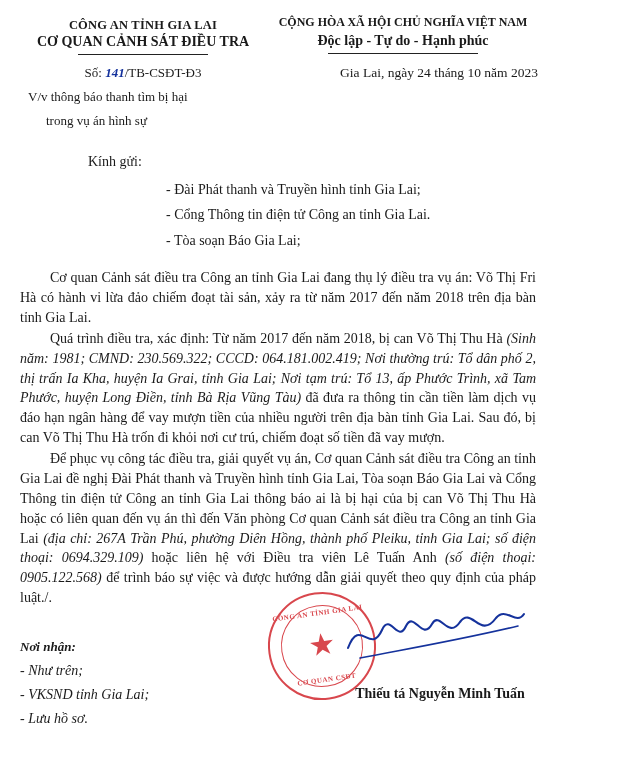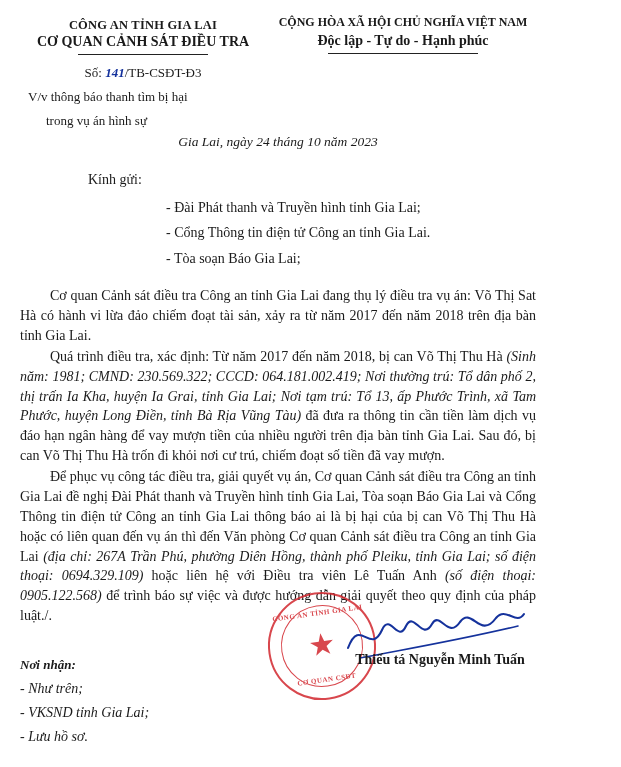--- a/index.html
+++ b/index.html
@@ -71,21 +71,20 @@
     font-weight: bold;
     line-height: 1.4;
     margin-top: 1px;
   }
 
   
   .subhead {
     display: flex;
     padding: 8px 20px 0 18px;
     box-sizing: border-box;
-    flex-direction: column;
   }
   .subhead-left {
     width: 250px;
     font-size: 13px;
     line-height: 1.55;
   }
   .subhead-left .num-row {
     text-align: center;
     position: relative;
   }
@@ -97,23 +96,22 @@
   }
   .subhead-left .vv {
     margin-top: 4px;
     padding-left: 10px;
   }
   .subhead-left .vv2 {
     padding-left: 28px;
   }
   .subhead-right {
     flex: 1;
-    text-align: center;
+    text-align: right;
     font-size: 13.5px;
-    font-style: italic;
     padding-top: 2px;
   }
 
   
   .recipients {
     margin-top: 22px;
     padding-left: 88px;
     font-size: 14px;
   }
   .kinh-gui {
@@ -224,21 +222,21 @@
     position: absolute;
     left: 340px;
     top: 596px;
     width: 190px;
     height: 80px;
     pointer-events: none;
   }
   .sign-sub {
     position: absolute;
     left: 300px;
-    top: 652px;
+    top: 686px;
     width: 280px;
     text-align: center;
     font-size: 14px;
     font-weight: bold;
   }
 </style>
 </head>
 <body>
 
 <div class="page">
@@ -269,21 +267,21 @@
   </div>
 
   <div class="recipients">
     <div class="kinh-gui">Kính gửi:</div>
     <div class="recip-item">- Đài Phát thanh và Truyền hình tỉnh Gia Lai;</div>
     <div class="recip-item">- Cổng Thông tin điện tử Công an tỉnh Gia Lai.</div>
     <div class="recip-item">- Tòa soạn Báo Gia Lai;</div>
   </div>
 
   <div class="body-text">
-    <p>Cơ quan Cảnh sát điều tra Công an tỉnh Gia Lai đang thụ lý điều tra vụ án: Võ Thị Sat Hà có hành vi lừa đảo chiếm đoạt tài sản, xảy ra từ năm 2017 đến năm 2018 trên địa bàn tỉnh Gia Lai.</p>
+    <p>Cơ quan Cảnh sát điều tra Công an tỉnh Gia Lai đang thụ lý điều tra vụ án: Võ Thị Fri Hà có hành vi lừa đảo chiếm đoạt tài sản, xảy ra từ năm 2017 đến năm 2018 trên địa bàn tỉnh Gia Lai.</p>
     <p><span>Quá trình điều tra, xác định: Từ năm 2017 đến năm 2018, bị can Võ Thị Thu Hà </span><span class="it">(Sinh năm: 1981; CMND: 230.569.322; CCCD: 064.181.002.419; Nơi thường trú: Tổ dân phố 2, thị trấn Ia Kha, huyện Ia Grai, tỉnh Gia Lai; Nơi tạm trú: Tổ 13, ấp Phước Trình, xã Tam Phước, huyện Long Điền, tỉnh Bà Rịa Vũng Tàu)</span><span> đã đưa ra thông tin cần tiền làm dịch vụ đáo hạn ngân hàng để vay mượn tiền của nhiều người trên địa bàn tỉnh Gia Lai. Sau đó, bị can Võ Thị Thu Hà trốn đi khỏi nơi cư trú, chiếm đoạt số tiền đã vay mượn.</span></p>
     <p><span>Để phục vụ công tác điều tra, giải quyết vụ án, Cơ quan Cảnh sát điều tra Công an tỉnh Gia Lai đề nghị Đài Phát thanh và Truyền hình tỉnh Gia Lai, Tòa soạn Báo Gia Lai và Cổng Thông tin điện tử Công an tỉnh Gia Lai thông báo ai là bị hại của bị can Võ Thị Thu Hà hoặc có liên quan đến vụ án thì đến Văn phòng Cơ quan Cảnh sát điều tra Công an tỉnh Gia Lai </span><span class="it">(địa chỉ: 267A Trần Phú, phường Diên Hồng, thành phố Pleiku, tỉnh Gia Lai; số điện thoại: 0694.329.109)</span><span> hoặc liên hệ với Điều tra viên Lê Tuấn Anh </span><span class="it">(số điện thoại: 0905.122.568)</span><span> để trình báo sự việc và được hướng dẫn giải quyết theo quy định của pháp luật./.</span></p>
   </div>
 
   <div class="footer">
     <div class="footer-left">
       <div class="noi-nhan">Nơi nhận:</div>
       <ul>
         <li>- Như trên;</li>
         <li>- VKSND tỉnh Gia Lai;</li>

